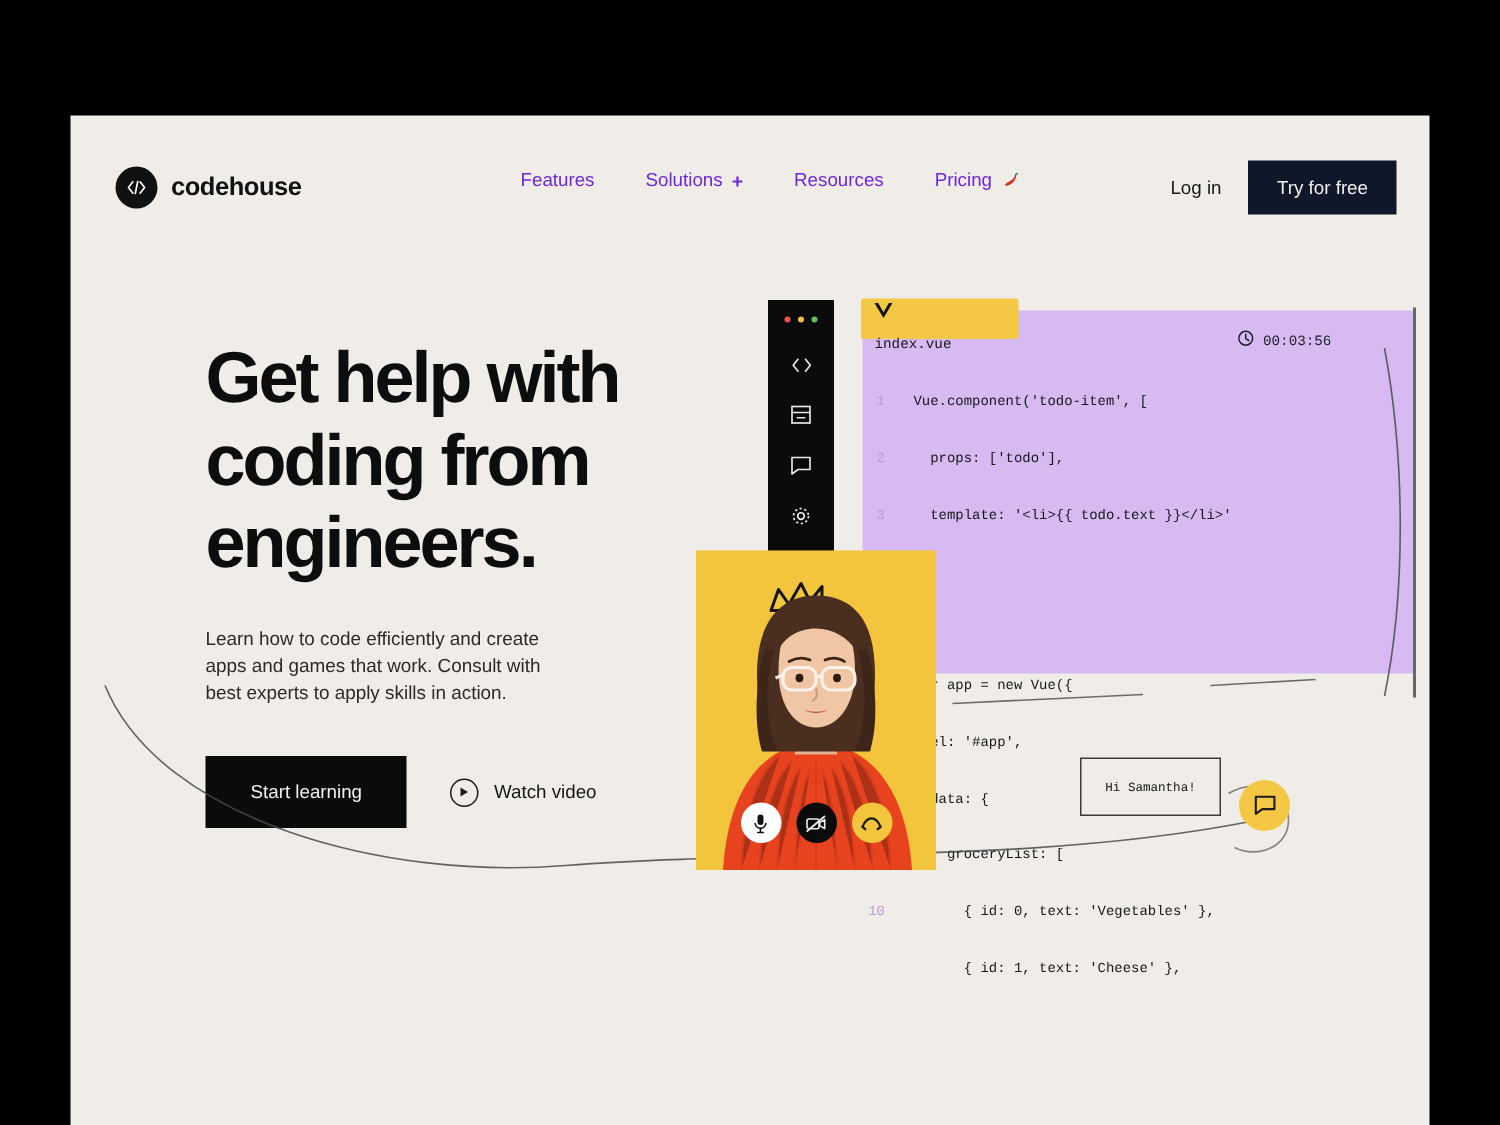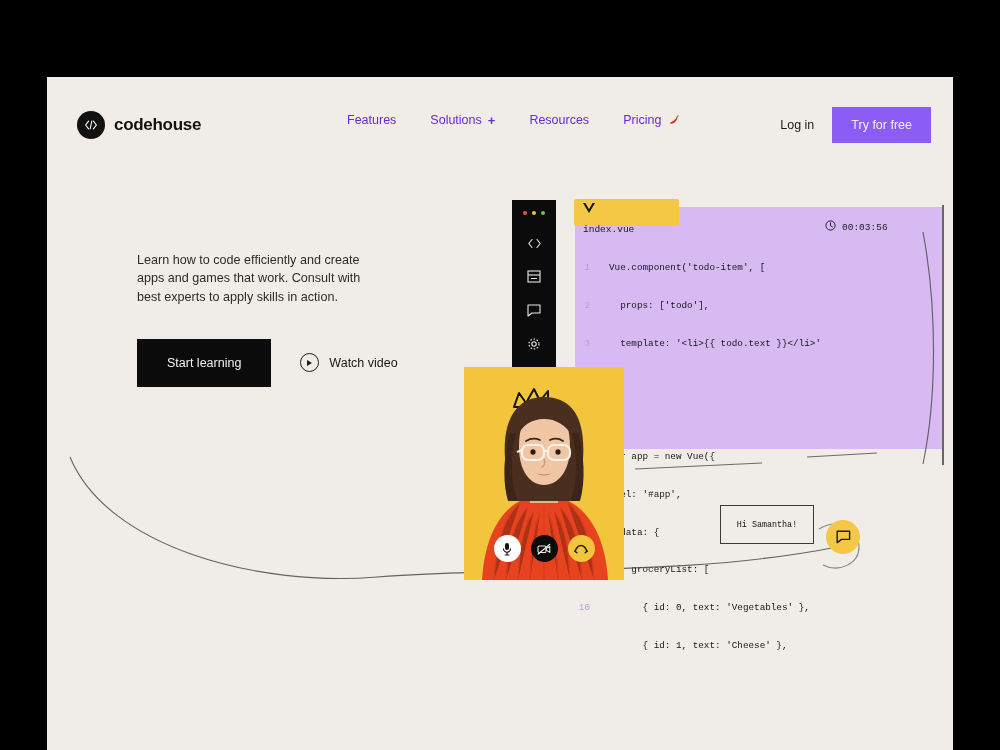--- a/index.html
+++ b/index.html
@@ -51,21 +51,21 @@
   }
   .plus-icon { font-size: 13px; font-weight: 700; line-height: 1; }
   .chili { width: 13px; height: 13px; display: inline-block; }
 
   .header-right {
     position: absolute; right: 22px; top: 30px;
     display: flex; align-items: center; gap: 18px;
   }
   .login-link { font-size: 12.5px; color: #1a1a1a; cursor: pointer; }
   .try-btn {
-    background: #8b5cf6; color: #F3F0EC;
+    background: #0f172a; color: #F3F0EC;
     font-size: 12.5px; padding: 11px 19px; border: none; cursor: pointer;
     font-family: "Liberation Sans", sans-serif;
   }
 
   
   .hero {
     position: absolute; left: 90px; top: 148px; width: 340px;
   }
   .hero h1 {
     font-size: 48px; line-height: 1.15; letter-spacing: -2px;
@@ -221,20 +221,21 @@
         </div>
       </nav>
 
       <div class="header-right">
         <span class="login-link">Log in</span>
         <button class="try-btn">Try for free</button>
       </div>
     </div>
 
     <div class="hero">
+      <h1>Get help with coding from engineers.</h1>
       <p>Learn how to code efficiently and create apps and games that work. Consult with best experts to apply skills in action.</p>
       <div class="cta-row">
         <button class="start-btn">Start learning</button>
         <div class="watch">
           <span class="play-circle">
             <svg width="7" height="8" viewBox="0 0 7 8" aria-hidden="true">
               <path d="M1 1l5 3-5 3z" fill="#1b1b1b"></path>
             </svg>
           </span>
           <span class="watch-label">Watch video</span>

